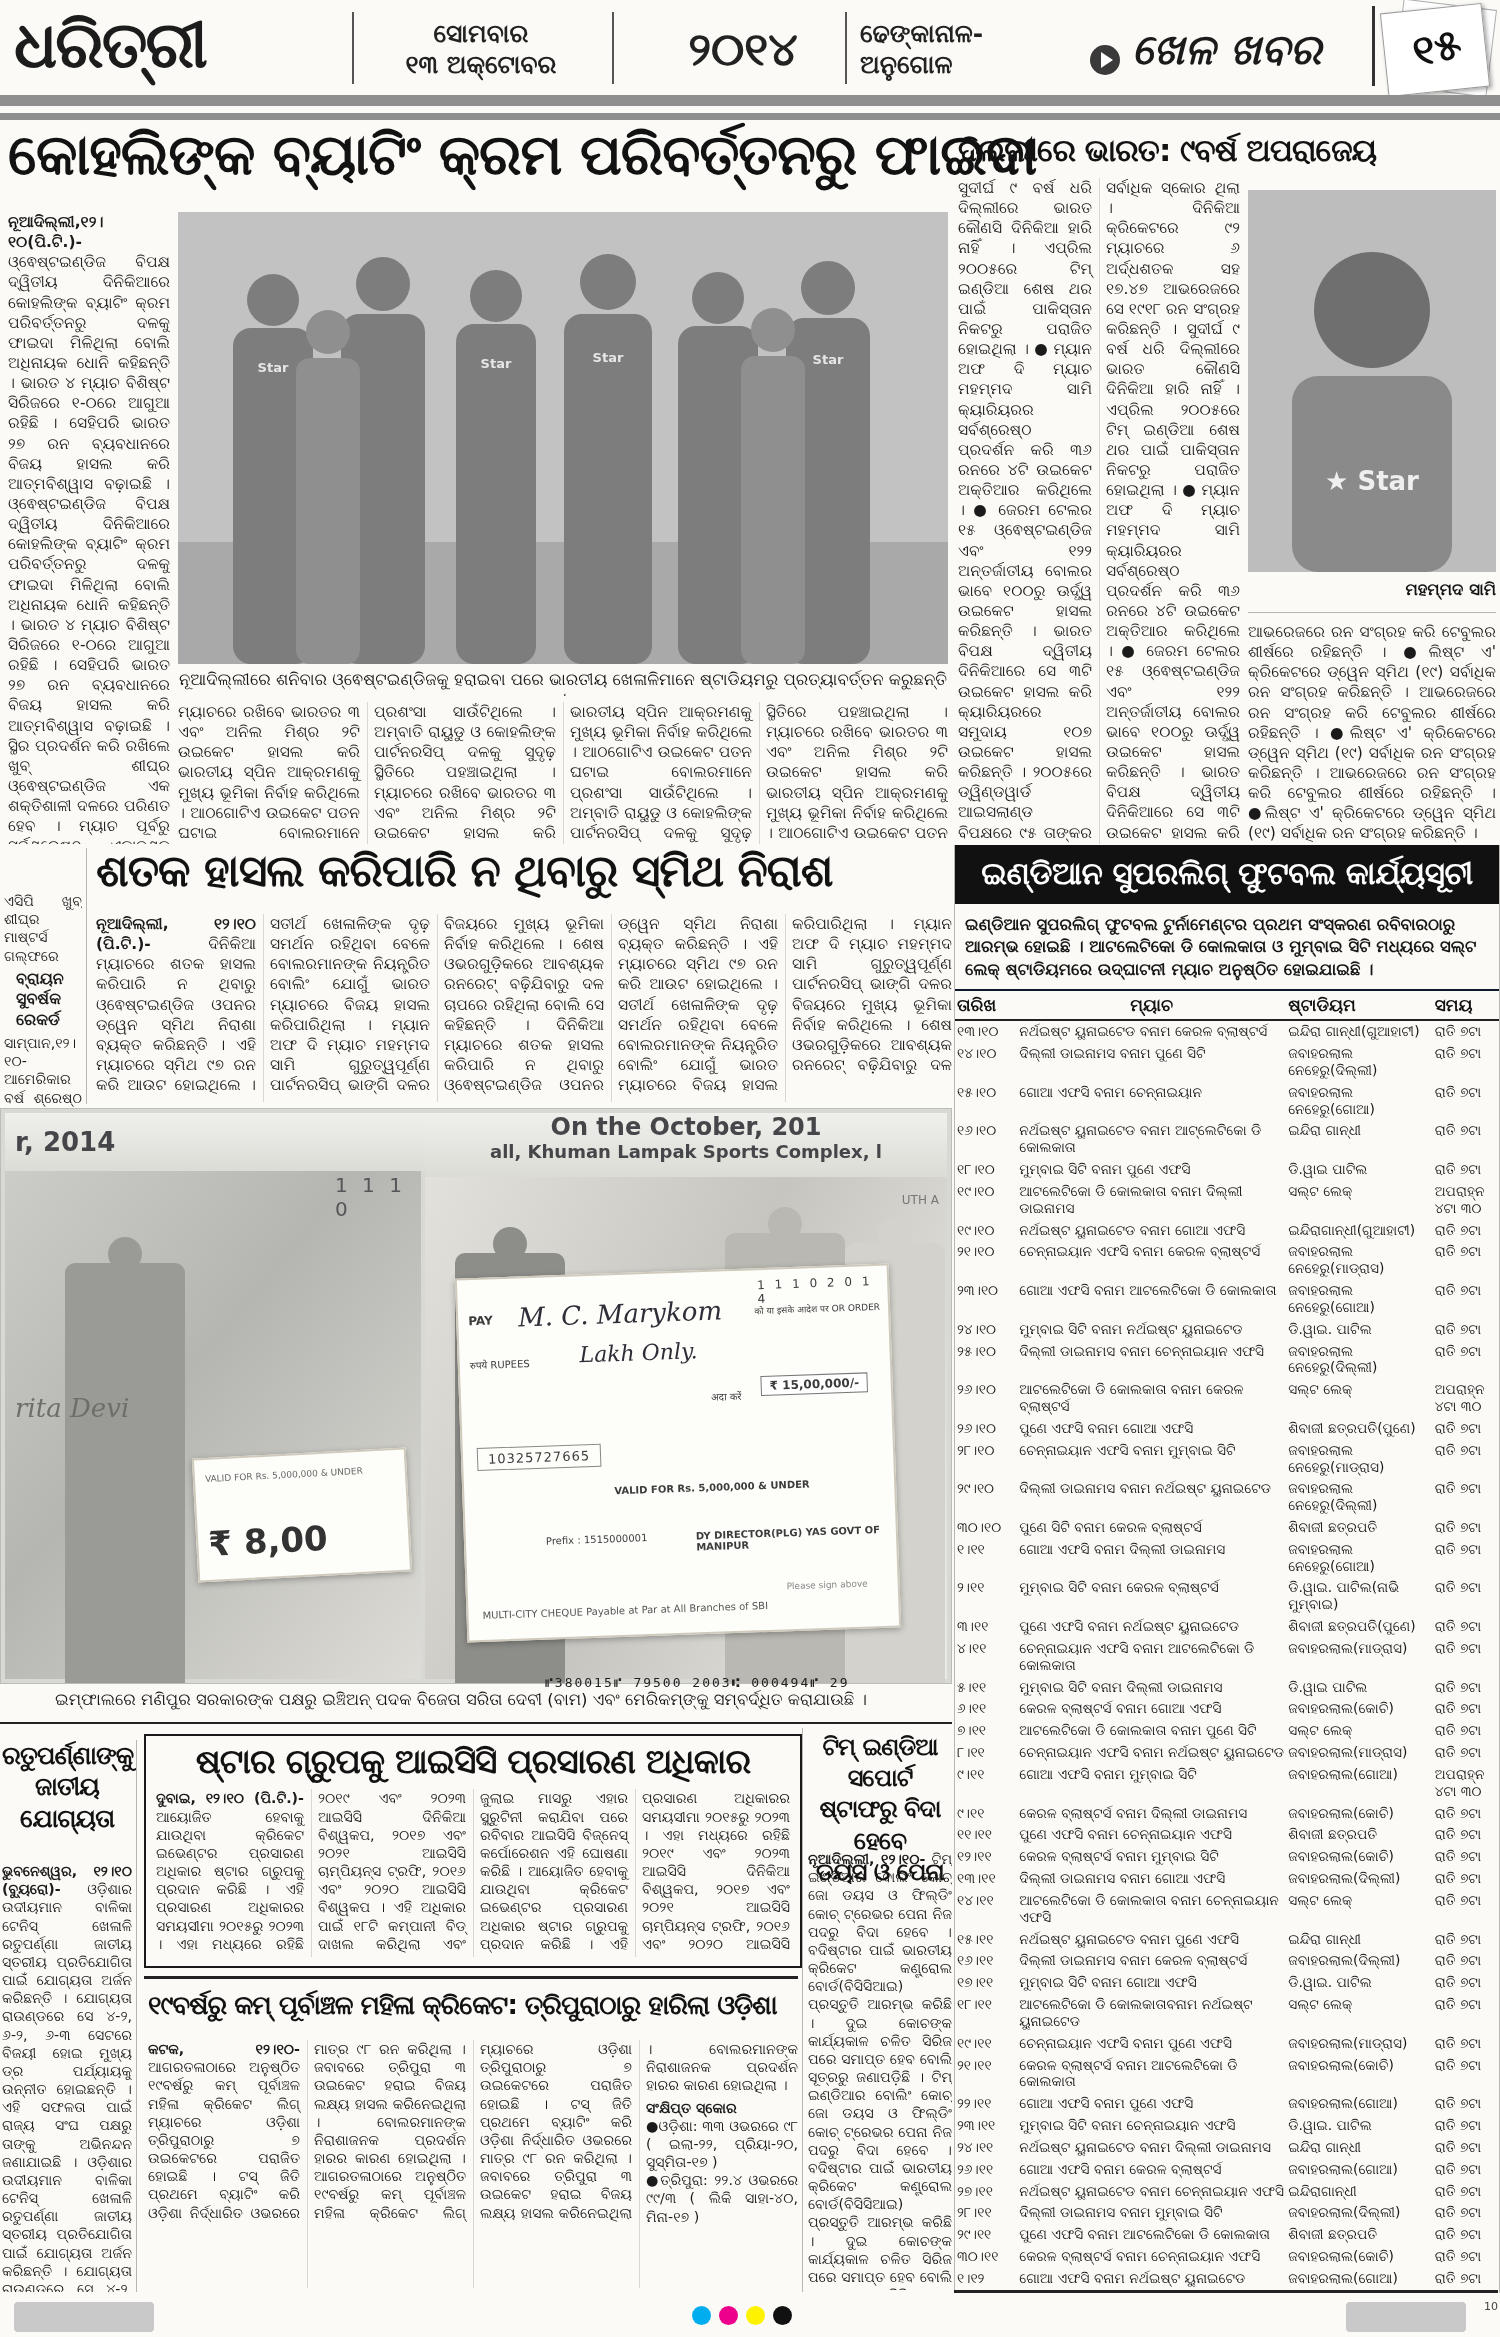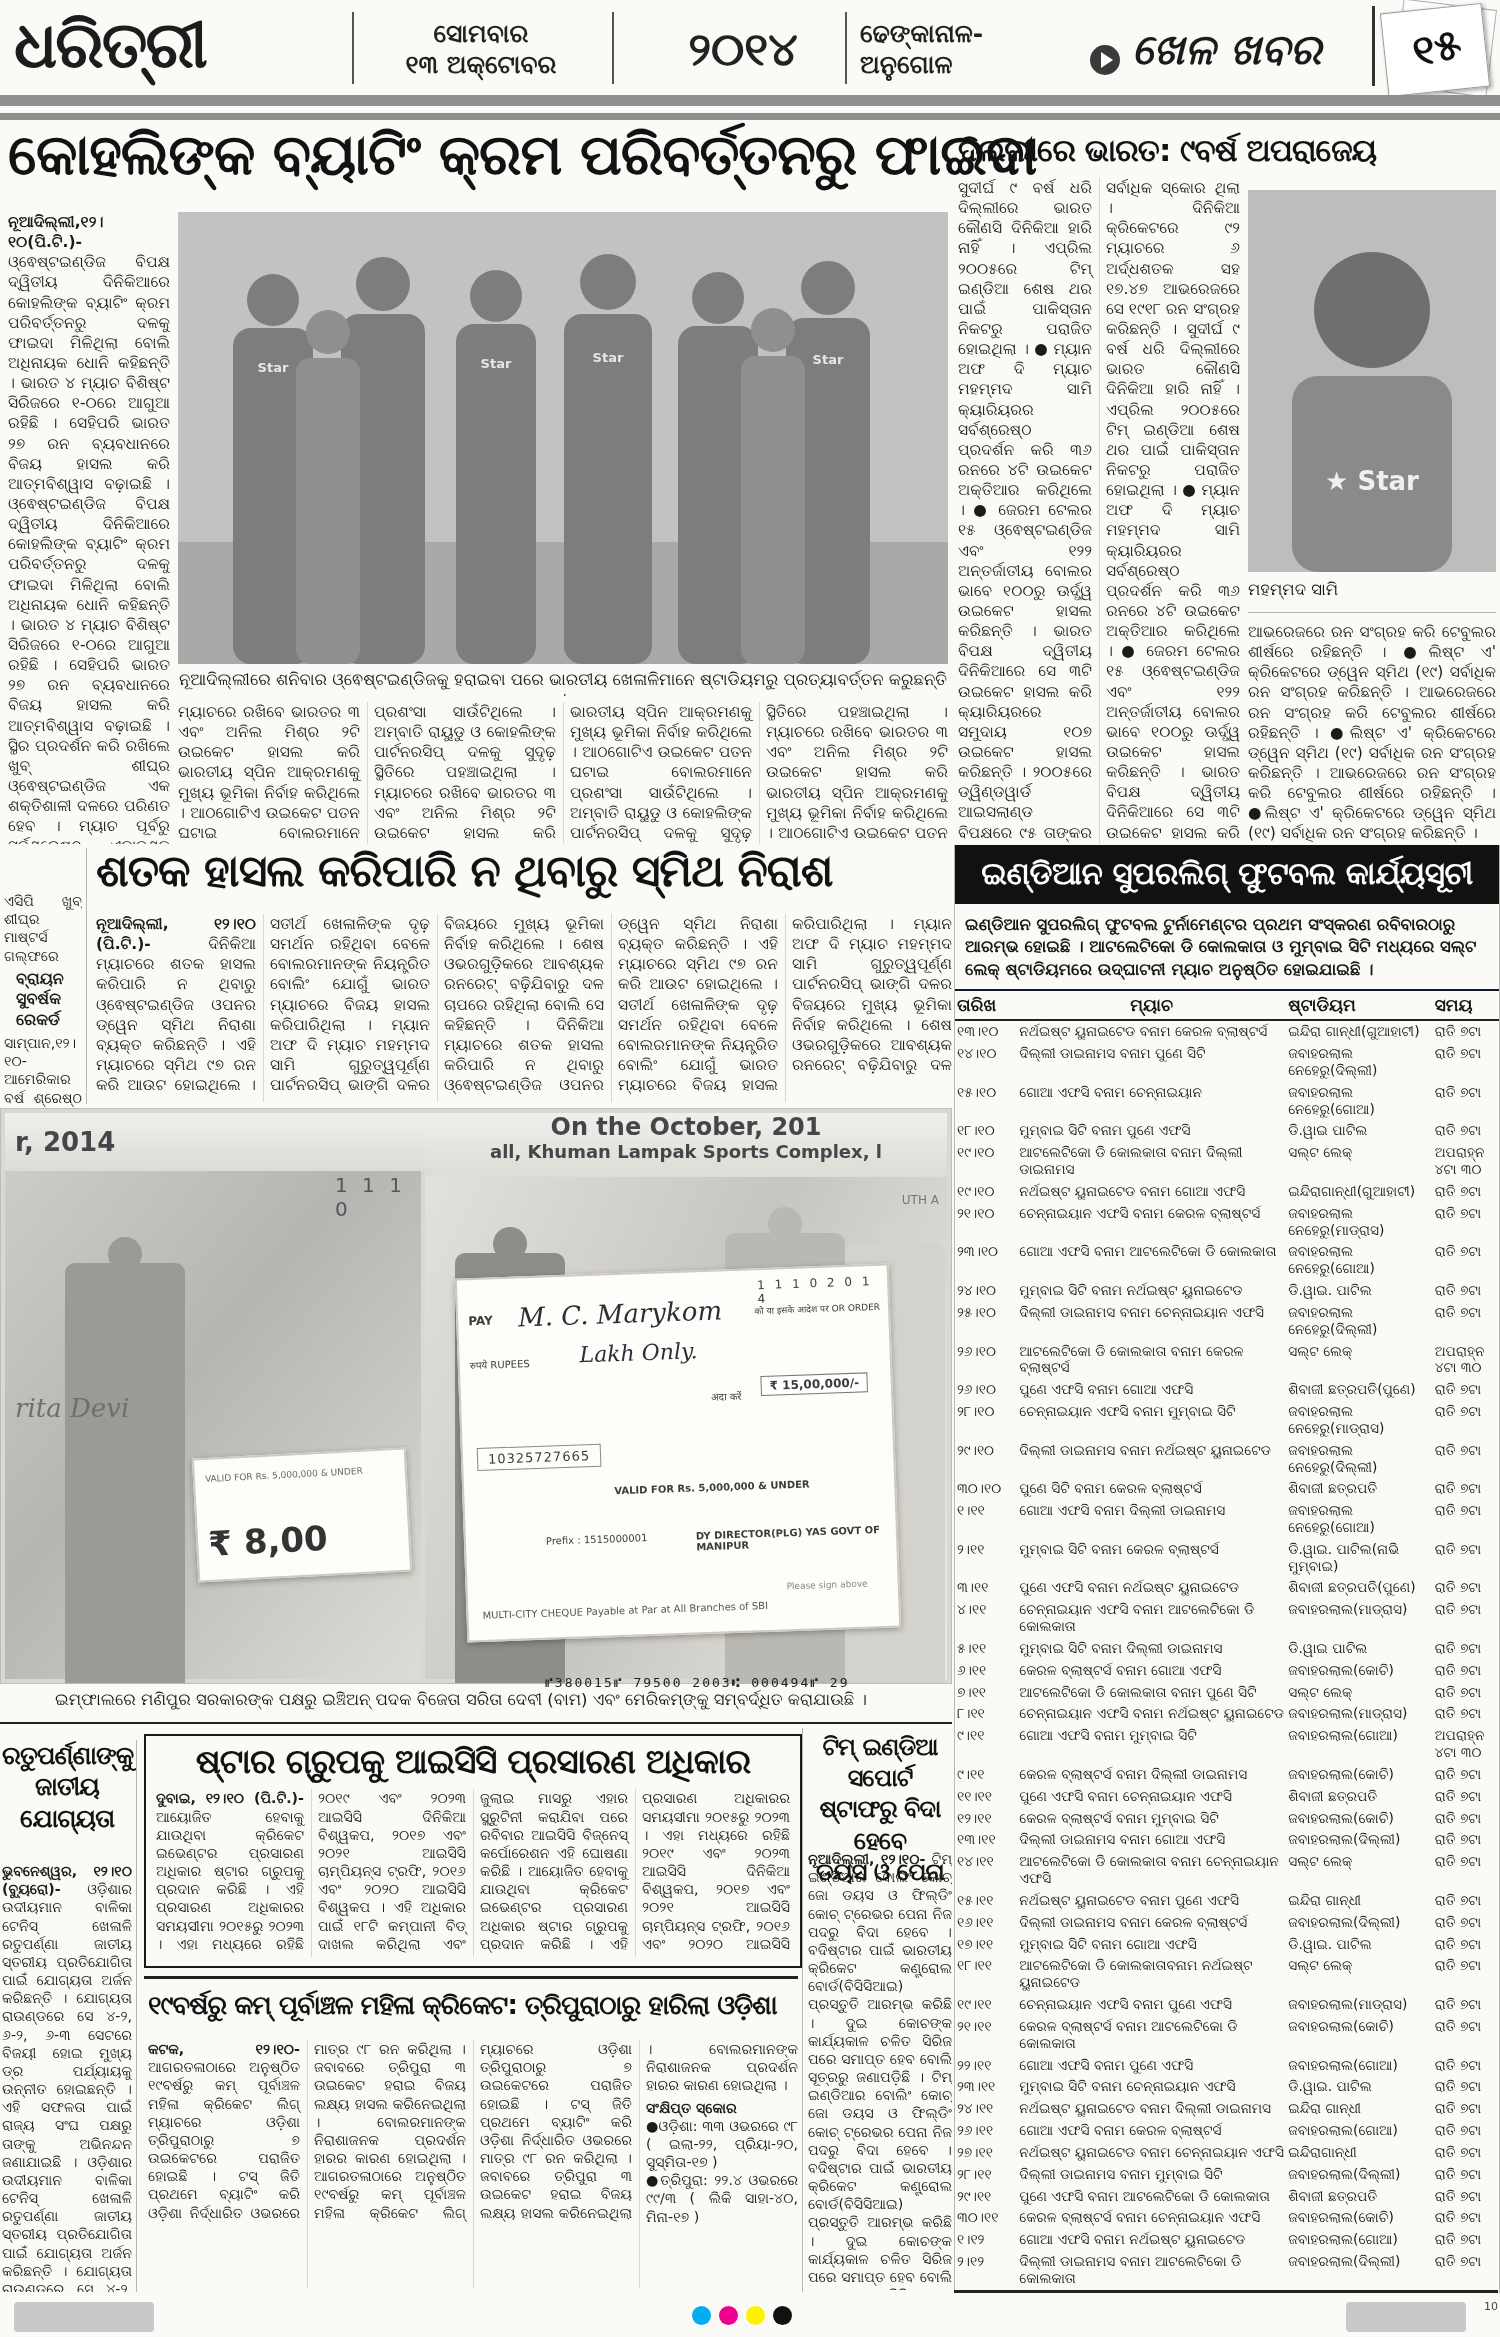--- a/index.html
+++ b/index.html
@@ -139,21 +139,21 @@
     <span>ସୁଦୀର୍ଘ ୯ ବର୍ଷ ଧରି ଦିଲ୍ଲୀରେ ଭାରତ କୌଣସି ଦିନିକିଆ ହାରି ନାହିଁ । ଏପ୍ରିଲ ୨୦୦୫ରେ ଟିମ୍ ଇଣ୍ଡିଆ ଶେଷ ଥର ପାଇଁ ପାକିସ୍ତାନ ନିକଟରୁ ପରାଜିତ ହୋଇଥିଲା । ● ମ୍ୟାନ ଅଫ ଦି ମ୍ୟାଚ ମହମ୍ମଦ ସାମି କ୍ୟାରିୟରର ସର୍ବଶ୍ରେଷ୍ଠ ପ୍ରଦର୍ଶନ କରି ୩୬ ରନରେ ୪ଟି ଉଇକେଟ ଅକ୍ତିଆର କରିଥିଲେ । ● ଜେରମ ଟେଲର ୧୫ ଓ୍ଵେଷ୍ଟଇଣ୍ଡିଜ ଏବଂ ୧୨୨ ଅନ୍ତର୍ଜାତୀୟ ବୋଲର ଭାବେ ୧୦୦ରୁ ଊର୍ଦ୍ଧ୍ୱ ଉଇକେଟ ହାସଲ କରିଛନ୍ତି । ଭାରତ ବିପକ୍ଷ ଦ୍ୱିତୀୟ ଦିନିକିଆରେ ସେ ୩ଟି ଉଇକେଟ ହାସଲ କରି କ୍ୟାରିୟରରେ ସମୁଦାୟ ୧୦୭ ଉଇକେଟ ହାସଲ କରିଛନ୍ତି । ୨୦୦୫ରେ ଡ୍ୱିଣ୍ଡୱାର୍ଡ ଆଇସଲାଣ୍ଡ ବିପକ୍ଷରେ ୯୫ ତାଙ୍କର ସର୍ବାଧିକ ସ୍କୋର ଥିଲା । ଦିନିକିଆ କ୍ରିକେଟରେ ୯୨ ମ୍ୟାଚରେ ୬ ଅର୍ଦ୍ଧଶତକ ସହ ୧୭.୪୭ ଆଭରେଜରେ ସେ ୧୯୧୮ ରନ ସଂଗ୍ରହ କରିଛନ୍ତି । ସୁଦୀର୍ଘ ୯ ବର୍ଷ ଧରି ଦିଲ୍ଲୀରେ ଭାରତ କୌଣସି ଦିନିକିଆ ହାରି ନାହିଁ । ଏପ୍ରିଲ ୨୦୦୫ରେ ଟିମ୍ ଇଣ୍ଡିଆ ଶେଷ ଥର ପାଇଁ ପାକିସ୍ତାନ ନିକଟରୁ ପରାଜିତ ହୋଇଥିଲା । ● ମ୍ୟାନ ଅଫ ଦି ମ୍ୟାଚ ମହମ୍ମଦ ସାମି କ୍ୟାରିୟରର ସର୍ବଶ୍ରେଷ୍ଠ ପ୍ରଦର୍ଶନ କରି ୩୬ ରନରେ ୪ଟି ଉଇକେଟ ଅକ୍ତିଆର କରିଥିଲେ । ● ଜେରମ ଟେଲର ୧୫ ଓ୍ଵେଷ୍ଟଇଣ୍ଡିଜ ଏବଂ ୧୨୨ ଅନ୍ତର୍ଜାତୀୟ ବୋଲର ଭାବେ ୧୦୦ରୁ ଊର୍ଦ୍ଧ୍ୱ ଉଇକେଟ ହାସଲ କରିଛନ୍ତି । ଭାରତ ବିପକ୍ଷ ଦ୍ୱିତୀୟ ଦିନିକିଆରେ ସେ ୩ଟି ଉଇକେଟ ହାସଲ କରି କ୍ୟାରିୟରରେ ସମୁଦାୟ ୧୦୭ ଉଇକେଟ ହାସଲ କରିଛନ୍ତି । ୨୦୦୫ରେ ଡ୍ୱିଣ୍ଡୱାର୍ଡ ଆଇସଲାଣ୍ଡ ବିପକ୍ଷରେ ୯୫ ତାଙ୍କର ସର୍ବାଧିକ ସ୍କୋର ଥିଲା । ଦିନିକିଆ କ୍ରିକେଟରେ ୯୨ ମ୍ୟାଚରେ ୬ ଅର୍ଦ୍ଧଶତକ ସହ ୧୭.୪୭ ଆଭରେଜରେ ସେ ୧୯୧୮ ରନ ସଂଗ୍ରହ କରିଛନ୍ତି । ସୁଦୀର୍ଘ ୯ ବର୍ଷ ଧରି ଦିଲ୍ଲୀରେ ଭାରତ କୌଣସି ଦିନିକିଆ ହାରି ନାହିଁ । ଏପ୍ରିଲ ୨୦୦୫ରେ ଟିମ୍ ଇଣ୍ଡିଆ ଶେଷ ଥର ପାଇଁ ପାକିସ୍ତାନ ନିକଟରୁ ପରାଜିତ ହୋଇଥିଲା । ● ମ୍ୟାନ ଅଫ ଦି ମ୍ୟାଚ ମହମ୍ମଦ ସାମି କ୍ୟାରିୟରର ସର୍ବଶ୍ରେଷ୍ଠ ପ୍ରଦର୍ଶନ କରି ୩୬ ରନରେ ୪ଟି ଉଇକେଟ ଅକ୍ତିଆର କରିଥିଲେ । ● ଜେରମ ଟେଲର ୧୫ ଓ୍ଵେଷ୍ଟଇଣ୍ଡିଜ ଏବଂ ୧୨୨ ଅନ୍ତର୍ଜାତୀୟ ବୋଲର ଭାବେ ୧୦୦ରୁ ଊର୍ଦ୍ଧ୍ୱ ଉଇକେଟ ହାସଲ କରିଛନ୍ତି । ଭାରତ ବିପକ୍ଷ ଦ୍ୱିତୀୟ ଦିନିକିଆରେ ସେ ୩ଟି ଉଇକେଟ ହାସଲ କରି କ୍ୟାରିୟରରେ ସମୁଦାୟ ୧୦୭ ଉଇକେଟ ହାସଲ କରିଛନ୍ତି । ୨୦୦୫ରେ ଡ୍ୱିଣ୍ଡୱାର୍ଡ ଆଇସଲାଣ୍ଡ ବିପକ୍ଷରେ ୯୫ ତାଙ୍କର ସର୍ବାଧିକ ସ୍କୋର ଥିଲା । ଦିନିକିଆ କ୍ରିକେଟରେ ୯୨ ମ୍ୟାଚରେ ୬ ଅର୍ଦ୍ଧଶତକ ସହ ୧୭.୪୭ ଆଭରେଜରେ ସେ ୧୯୧୮ ରନ ସଂଗ୍ରହ କରିଛନ୍ତି ।</span>
   </div>
   <div class="abs photo" style="left:1248px;top:190px;width:248px;height:382px;">
     <svg width="248" height="382" viewBox="0 0 248 382">
       <rect width="248" height="382" fill="#bdbdbd"></rect>
       <circle cx="124" cy="120" r="58" fill="#6f6f6f"></circle>
       <rect x="44" y="186" width="160" height="196" rx="26" fill="#8a8a8a"></rect>
       <text x="124" y="300" text-anchor="middle" font-size="26" font-weight="bold" fill="#efefef">★ Star</text>
     </svg>
   </div>
-  <div class="abs caption clip" style="left:1248px;top:580px;width:248px;height:24px;text-align:left;font-weight:400;">ମହମ୍ମଦ ସାମି</div>
+  <div class="abs caption clip" style="left:1248px;top:580px;width:248px;height:24px;text-align:right;font-weight:700;">ମହମ୍ମଦ ସାମି</div>
   <div class="abs hairline-h" style="left:1248px;top:612px;width:248px;"></div>
   <div class="abs body-txt just clip" style="left:1248px;top:622px;width:248px;height:222px;">
     <span>ଆଭରେଜରେ ରନ ସଂଗ୍ରହ କରି ଟେବୁଲର ଶୀର୍ଷରେ ରହିଛନ୍ତି । ●ଲିଷ୍ଟ ଏ' କ୍ରିକେଟରେ ଡ୍ୱେନ ସ୍ମିଥ (୧୯) ସର୍ବାଧିକ ରନ ସଂଗ୍ରହ କରିଛନ୍ତି । ଆଭରେଜରେ ରନ ସଂଗ୍ରହ କରି ଟେବୁଲର ଶୀର୍ଷରେ ରହିଛନ୍ତି । ●ଲିଷ୍ଟ ଏ' କ୍ରିକେଟରେ ଡ୍ୱେନ ସ୍ମିଥ (୧୯) ସର୍ବାଧିକ ରନ ସଂଗ୍ରହ କରିଛନ୍ତି । ଆଭରେଜରେ ରନ ସଂଗ୍ରହ କରି ଟେବୁଲର ଶୀର୍ଷରେ ରହିଛନ୍ତି । ●ଲିଷ୍ଟ ଏ' କ୍ରିକେଟରେ ଡ୍ୱେନ ସ୍ମିଥ (୧୯) ସର୍ବାଧିକ ରନ ସଂଗ୍ରହ କରିଛନ୍ତି ।</span>
   </div>
 
   <div class="abs body-sm just clip" style="left:4px;top:892px;width:78px;height:256px;">
     <div>ଏସିପି ଖୁବ୍ ଶୀଘ୍ର ମାଷ୍ଟର୍ସ ଗଲ୍ଫରେ</div>
     <div style="font-weight:800;font-size:16px;margin:4px 12px;">ବ୍ରାୟନ ସୁବର୍ଷକ ରେକର୍ଡ</div>
     <span>ସାମ୍ପାନ,୧୨।୧୦-ଆମେରିକାର ବର୍ଷ ଶ୍ରେଷ୍ଠ ଖେଳାଳି ମନୋନୀତ ହୋଇ ରେକର୍ଡ ଗଢ଼ିଛନ୍ତି । ଟୁର୍ନାମେଣ୍ଟରେ ୨-୩, ୭-୨ବ୍ୟବଧାନରେ ବିଜୟୀ ହୋଇଥିଲେ । ରୋଜର, ମିଆମି, ସିଙ୍ଗାପୁର ଆଦି ସହରରେ ପ୍ରତିଯୋଗିତା ଅନୁଷ୍ଠିତ ହେବ । ସାମ୍ପାନ,୧୨।୧୦-ଆମେରିକାର ବର୍ଷ ଶ୍ରେଷ୍ଠ ଖେଳାଳି ମନୋନୀତ ହୋଇ ରେକର୍ଡ ଗଢ଼ିଛନ୍ତି । ଟୁର୍ନାମେଣ୍ଟରେ ୨-୩, ୭-୨ବ୍ୟବଧାନରେ ବିଜୟୀ ହୋଇଥିଲେ । ରୋଜର, ମିଆମି, ସିଙ୍ଗାପୁର ଆଦି ସହରରେ ପ୍ରତିଯୋଗିତା ଅନୁଷ୍ଠିତ ହେବ ।</span>
   </div>
@@ -286,20 +286,26 @@
             <td>ଜବାହରଲାଲ ନେହେରୁ(ଦିଲ୍ଲୀ)</td>
             <td>ରାତି ୭ଟା</td>
           </tr>
           <tr>
             <td>୧୫।୧୦</td>
             <td>ଗୋଆ ଏଫସି ବନାମ ଚେନ୍ନାଇୟାନ</td>
             <td>ଜବାହରଲାଲ ନେହେରୁ(ଗୋଆ)</td>
             <td>ରାତି ୭ଟା</td>
           </tr>
           <tr>
+            <td>୧୬।୧୦</td>
+            <td>ନର୍ଥଇଷ୍ଟ ୟୁନାଇଟେଡ ବନାମ ଆଟ୍‌ଲେଟିକୋ ଡି କୋଲକାତା</td>
+            <td>ଇନ୍ଦିରା ଗାନ୍ଧୀ</td>
+            <td>ରାତି ୭ଟା</td>
+          </tr>
+          <tr>
             <td>୧୮।୧୦</td>
             <td>ମୁମ୍ବାଇ ସିଟି ବନାମ ପୁଣେ ଏଫସି</td>
             <td>ଡି.ୱାଇ ପାଟିଲ</td>
             <td>ରାତି ୭ଟା</td>
           </tr>
           <tr>
             <td>୧୯।୧୦</td>
             <td>ଆଟଲେଟିକୋ ଡି କୋଲକାତା ବନାମ ଦିଲ୍ଲୀ ଡାଇନାମସ</td>
             <td>ସଲ୍ଟ ଲେକ୍</td>
             <td>ଅପରାହ୍ନ ୪ଟା ୩୦</td>

